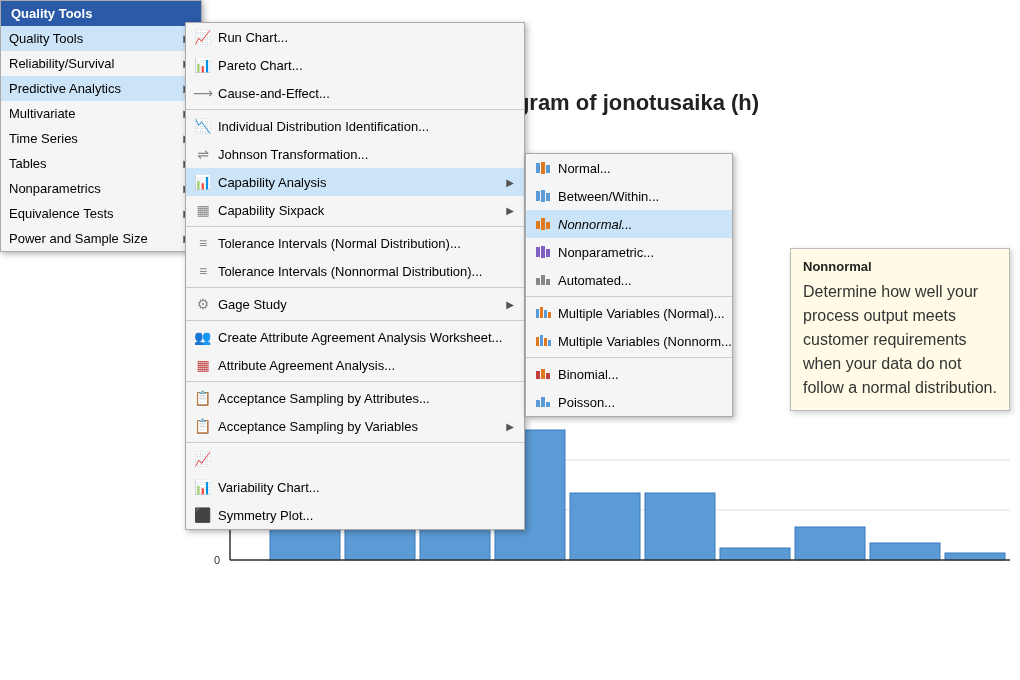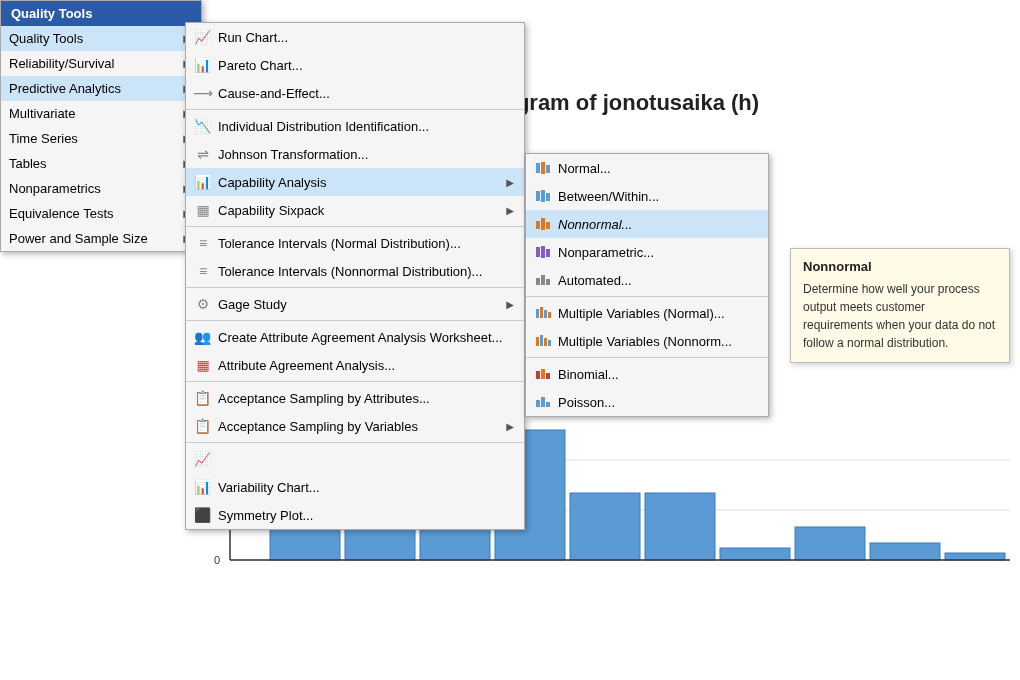--- a/index.html
+++ b/index.html
@@ -249,21 +249,21 @@
     <div class="menu-item">
       <span class="icon" style="margin-right:6px; font-size:14px; color:#2060c0;">📊</span>
       <span class="label">Variability Chart...</span>
     </div>
     <div class="menu-item">
       <span class="icon" style="margin-right:6px; font-size:14px; color:#888;">⬛</span>
       <span class="label">Symmetry Plot...</span>
     </div>
   </div>
 
-  <div style="position:absolute; top:153px; left:525px; width:244px; background:#f5f5f5; border:1px solid #aaa; box-shadow:2px 2px 6px rgba(0,0,0,0.3);">
+  <div style="position:absolute; top:153px; left:525px; width:208px; background:#f5f5f5; border:1px solid #aaa; box-shadow:2px 2px 6px rgba(0,0,0,0.3);">
 
     <div class="menu-item">
       <span class="icon" style="margin-right:6px;">
         <svg width="16" height="14" viewBox="0 0 16 14">
             <rect x="1" y="2" width="4" height="10" fill="#5b9bd5"></rect>
             <rect x="6" y="1" width="4" height="12" fill="#e07820"></rect>
             <rect x="11" y="4" width="4" height="8" fill="#5b9bd5"></rect>
           </svg>
       </span>
       <span class="label">Normal...</span>
@@ -349,16 +349,16 @@
             <rect x="6" y="2" width="4" height="10" fill="#5b9bd5"></rect>
             <rect x="11" y="7" width="4" height="5" fill="#5b9bd5"></rect>
           </svg>
       </span>
       <span class="label">Poisson...</span>
     </div>
   </div>
 
   <div style="position:absolute; top:200px; left:790px; width:220px; background:#fffbe6; border:1px solid #bbb; box-shadow:2px 2px 6px rgba(0,0,0,0.2); padding:10px 12px; z-index:100;margin-top:48px;">
     <div style="font-weight:bold; font-size:13px; margin-bottom:6px; color:#222;">Nonnormal</div>
-    <div style="font-size:12px; color:#333; line-height:1.5;">Determine how well your process output meets customer requirements when your data do not follow a normal distribution.</div>
+    <div style="font-size:16px; color:#333; line-height:1.5;">Determine how well your process output meets customer requirements when your data do not follow a normal distribution.</div>
   </div>
 
 </div>
 
 </body></html>

